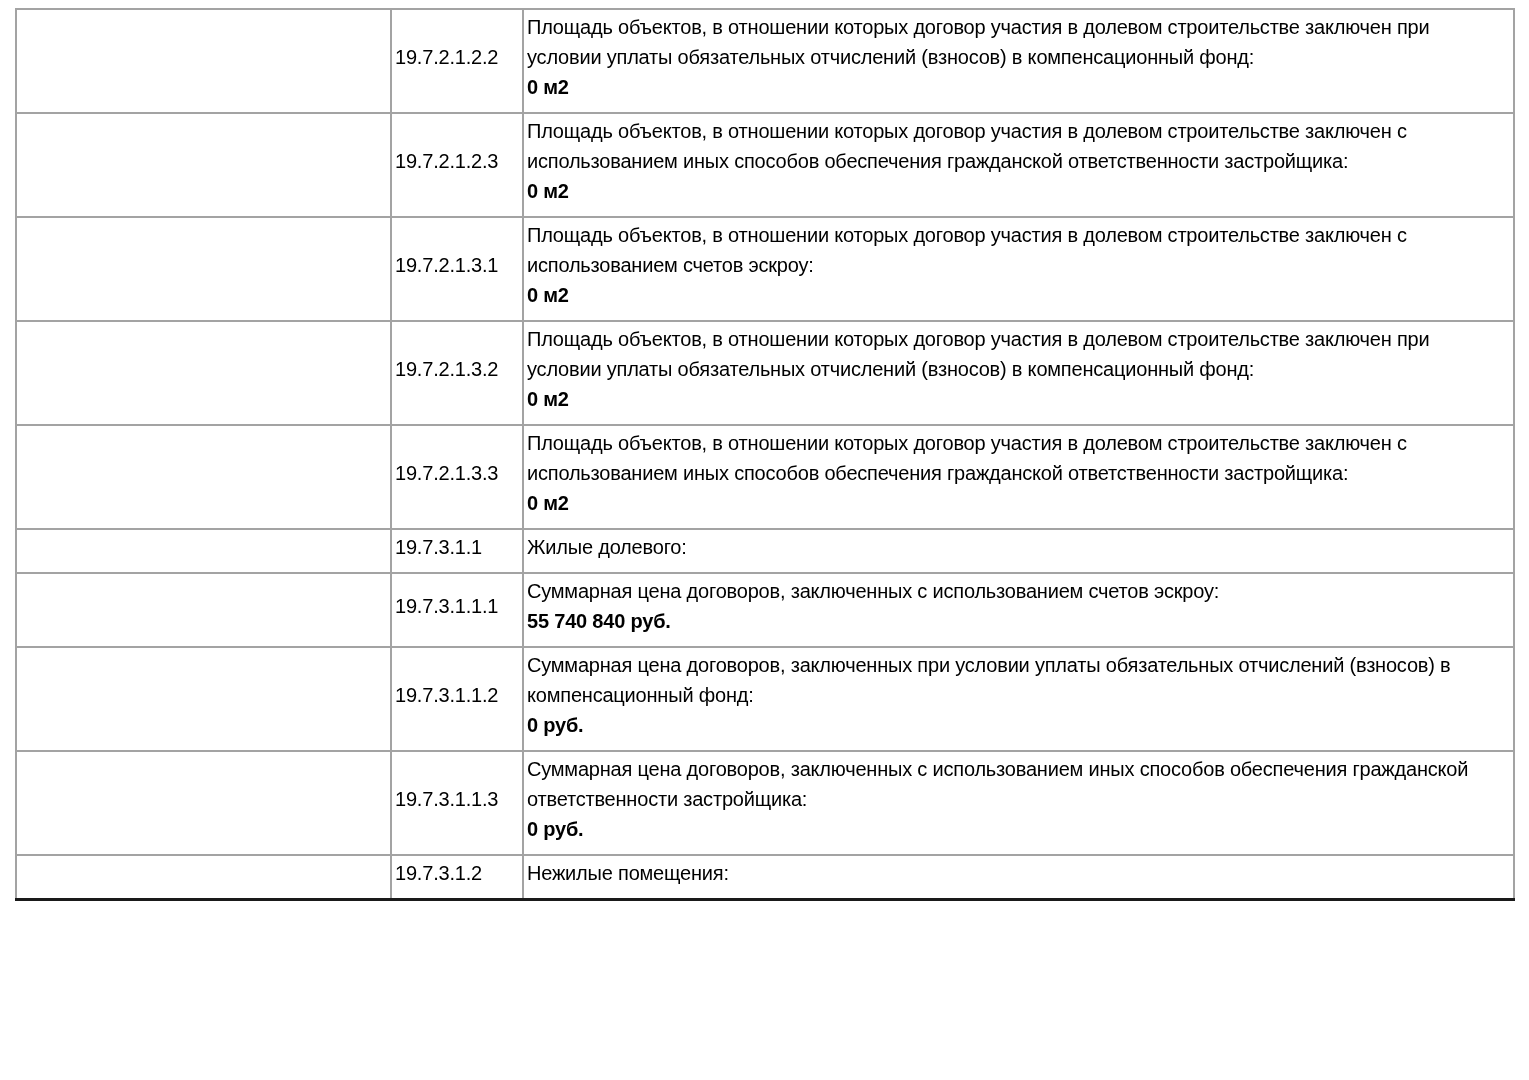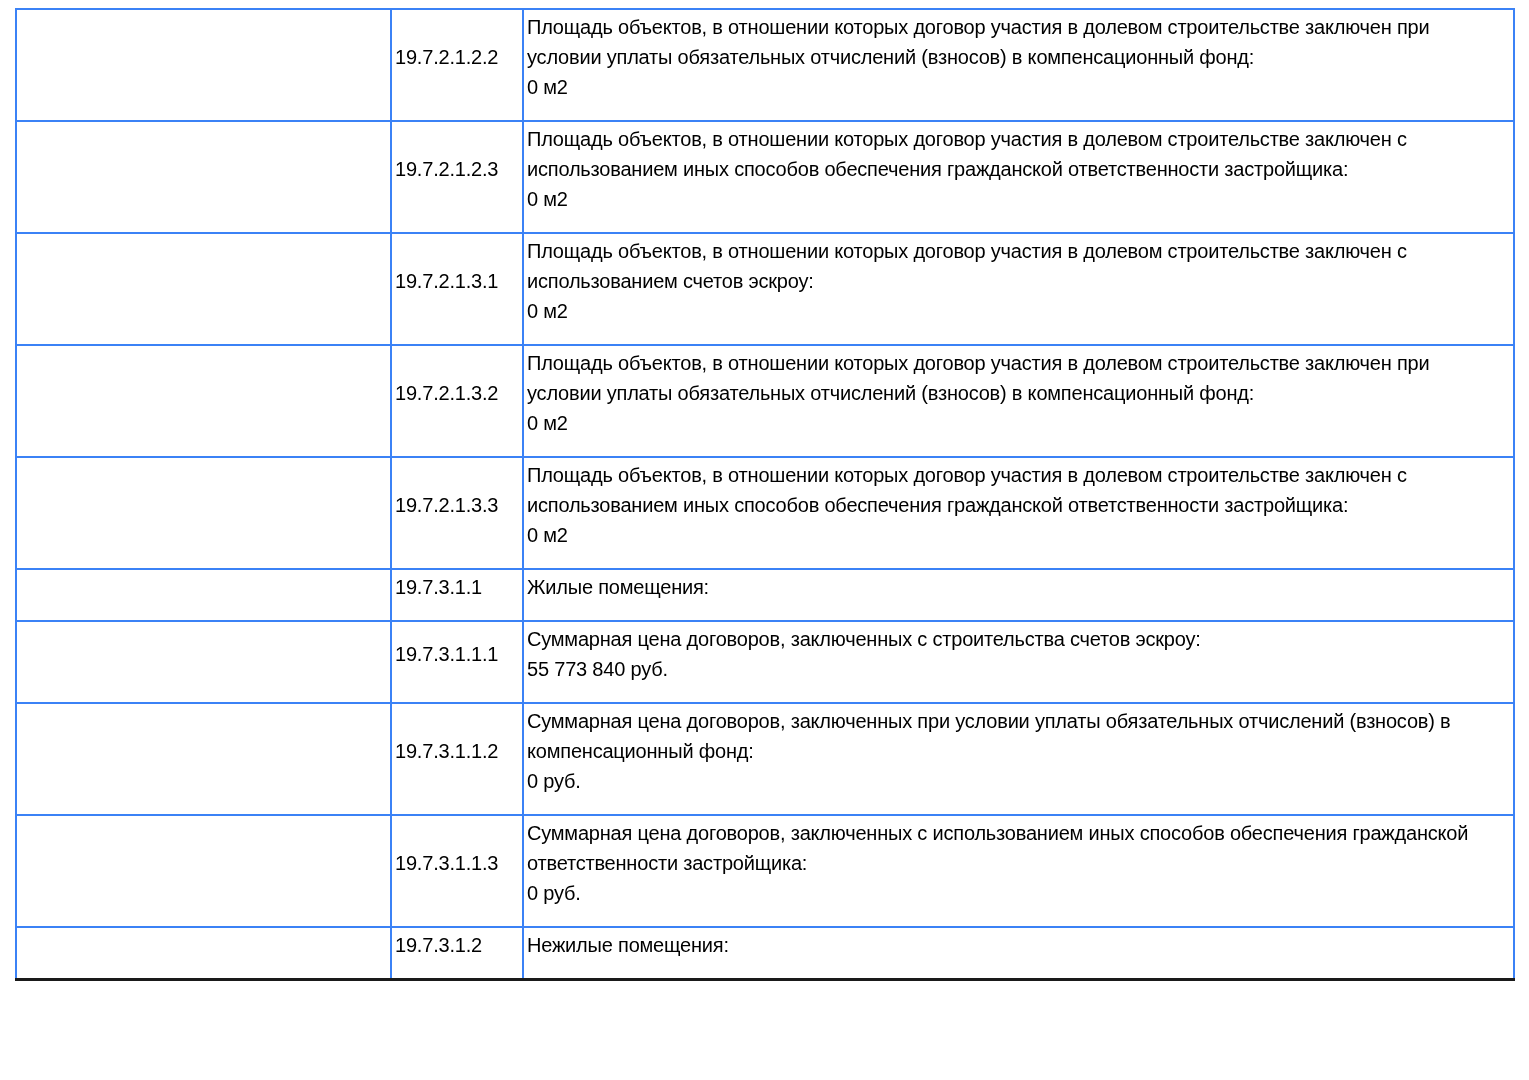--- a/index.html
+++ b/index.html
@@ -26,31 +26,31 @@
     left: 15px;
     top: 8px;
     width: 1498px;
     border-collapse: collapse;
     table-layout: fixed;
     font-size: 20px;
     line-height: 30px;
     letter-spacing: -0.2px;
   }
   table.decl-table td {
-    border: 2px solid #3b82f6;
+    border: 2px solid #a3a3a3;
     vertical-align: middle;
-    padding: 2px 4px 18px 3px;
+    padding: 2px 4px 10px 3px;
     overflow: hidden;
   }
   table.decl-table { border-bottom: 3px solid #1a1a1a; }
   td.col-empty   { padding: 2px 4px; }
   td.col-code    { padding-left: 5px; white-space: nowrap; }
   td.col-content {}
   .row-label { font-weight: normal; }
-  .row-value { font-weight: normal; }
+  .row-value { font-weight: bold; }
 </style>
 </head>
 <body>
 
 <div class="page">
   <table class="decl-table">
     <colgroup>
       <col style="width:375px">
       <col style="width:132px">
       <col style="width:991px">
@@ -113,33 +113,33 @@
   </tr>
 
 
 
   <tr>
     <td class="col-empty"></td>
     <td class="col-code">
       <span class="row-code-text">19.7.3.1.1</span>
     </td>
     <td class="col-content">
-      <div class="row-label">Жилые помещения:</div>
+      <div class="row-label">Жилые долевого:</div>
 
     </td>
   </tr>
 
   <tr>
     <td class="col-empty"></td>
     <td class="col-code">
       <span class="row-code-text">19.7.3.1.1.1</span>
     </td>
     <td class="col-content">
-      <div class="row-label">Суммарная цена договоров, заключенных с строительства счетов эскроу:</div>
-      <div class="row-value">55 773 840 руб.</div>
+      <div class="row-label">Суммарная цена договоров, заключенных с использованием счетов эскроу:</div>
+      <div class="row-value">55 740 840 руб.</div>
     </td>
   </tr>
 
   <tr>
     <td class="col-empty"></td>
     <td class="col-code">
       <span class="row-code-text">19.7.3.1.1.2</span>
     </td>
     <td class="col-content">
       <div class="row-label">Суммарная цена договоров, заключенных при условии уплаты обязательных отчислений (взносов) в компенсационный фонд:</div>

